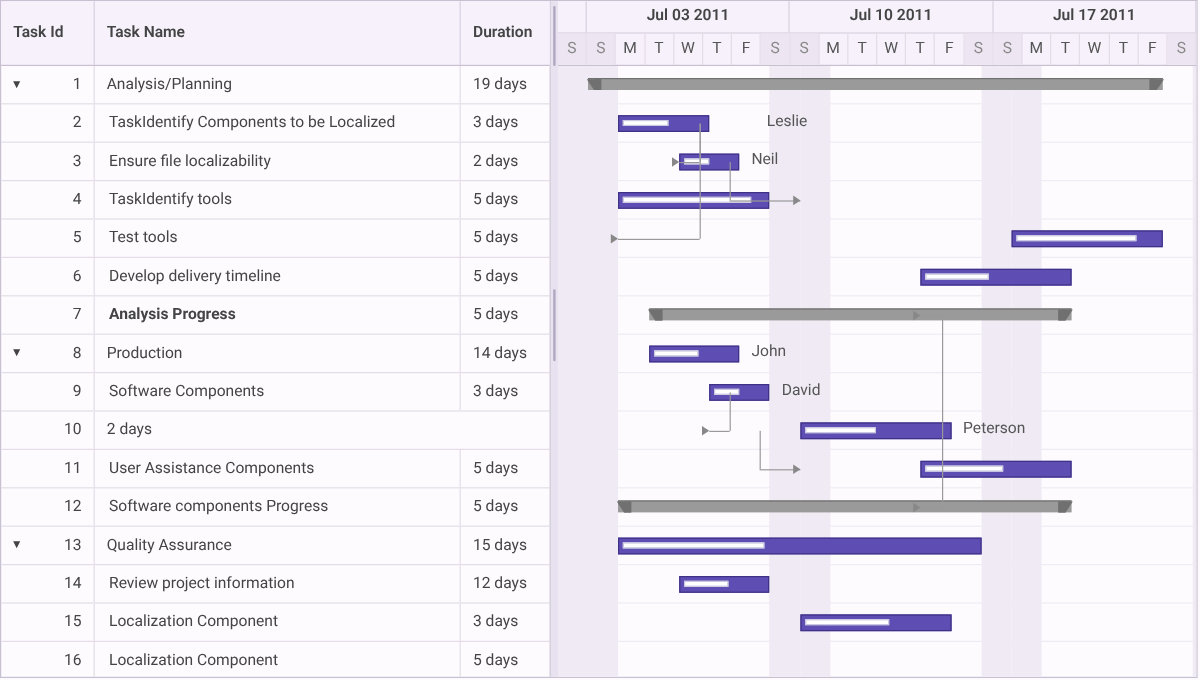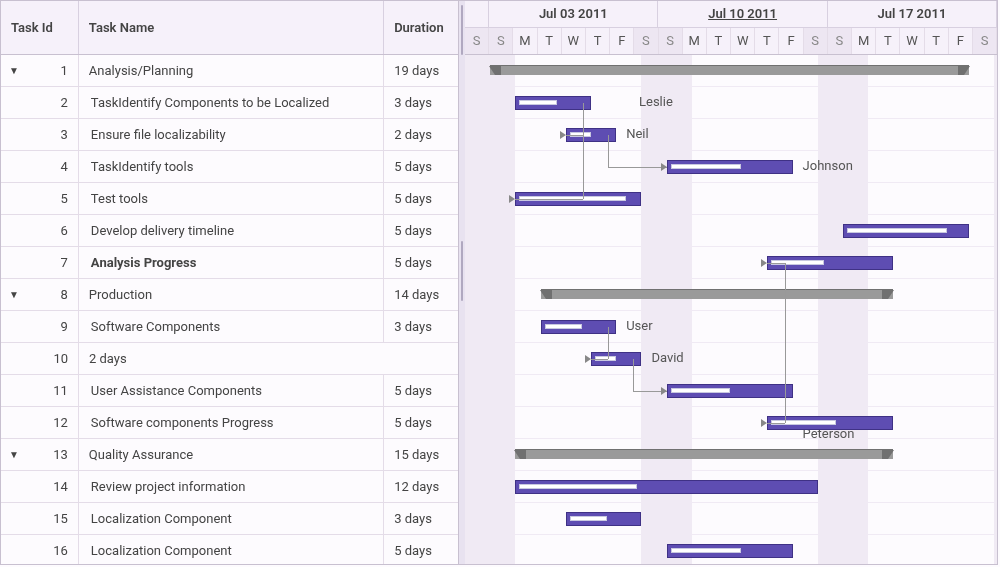--- a/index.html
+++ b/index.html
@@ -334,21 +334,21 @@
   <div class="splitter">
     <div class="splitter-thumb thumb1"></div>
     <div class="splitter-thumb thumb2"></div>
   </div>
 
   <div class="chart-panel">
     <div class="timeline-header">
       <div class="week-row" id="week-row">
           <div class="week-cell" style="width: 25.2px;"></div>
           <div class="week-cell" style="width: 176.4px;">Jul 03 2011</div>
-          <div class="week-cell" style="width: 176.4px; text-decoration: underline;">Jul 10 2011</div>
+          <div class="week-cell" style="width: 176.4px;">Jul 10 2011</div>
           <div class="week-cell" style="width: 176.4px;">Jul 17 2011</div>
         </div>
       <div class="day-row" id="day-row">
           <div class="day-cell weekend">S</div>
           <div class="day-cell weekend">S</div>
           <div class="day-cell">M</div>
           <div class="day-cell">T</div>
           <div class="day-cell">W</div>
           <div class="day-cell">T</div>
           <div class="day-cell">F</div>
@@ -387,26 +387,20 @@
             </div>
             <div class="task-label" style="left: 136px; margin-left: 38px;">Leslie</div>
           </div>
           <div class="chart-row">
             <div class="task-bar" style="left: 100.8px; width: 50.4px;">
               <div class="progress-inner" style="width: 21.2px;"></div>
             </div>
             <div class="task-label" style="left: 161.2px;">Neil</div>
           </div>
           <div class="chart-row">
-            <div class="task-bar" style="left: 201.6px; width: 126px;">
-              <div class="progress-inner" style="width: 70.8px;"></div>
-            </div>
-            <div class="task-label" style="left: 337.6px;">Johnson</div>
-          </div>
-          <div class="chart-row">
             <div class="task-bar" style="left: 50.4px; width: 126px;">
               <div class="progress-inner" style="width: 106.2px;"></div>
             </div>
           </div>
           <div class="chart-row">
             <div class="task-bar" style="left: 378px; width: 126px;">
               <div class="progress-inner" style="width: 100.3px;"></div>
             </div>
           </div>
           <div class="chart-row">
@@ -414,33 +408,33 @@
               <div class="progress-inner" style="width: 53.1px;"></div>
             </div>
           </div>
           <div class="chart-row">
             <div class="summary-bar" style="left: 75.6px; width: 352.8px;"></div>
           </div>
           <div class="chart-row">
             <div class="task-bar" style="left: 75.6px; width: 75.6px;">
               <div class="progress-inner" style="width: 37.18px;"></div>
             </div>
-            <div class="task-label" style="left: 161.2px;">User</div>
+            <div class="task-label" style="left: 161.2px;">John</div>
           </div>
           <div class="chart-row">
             <div class="task-bar" style="left: 126px; width: 50.4px;">
               <div class="progress-inner" style="width: 21.2px;"></div>
             </div>
             <div class="task-label" style="left: 186.4px;">David</div>
           </div>
           <div class="chart-row">
             <div class="task-bar" style="left: 201.6px; width: 126px;">
               <div class="progress-inner" style="width: 59px;"></div>
             </div>
-            <div class="task-label" style="left: 337.6px; margin-top: 44px;">Peterson</div>
+            <div class="task-label" style="left: 337.6px;">Peterson</div>
           </div>
           <div class="chart-row">
             <div class="task-bar" style="left: 302.4px; width: 126px;">
               <div class="progress-inner" style="width: 64.9px;"></div>
             </div>
           </div>
           <div class="chart-row">
             <div class="summary-bar" style="left: 50.4px; width: 378px;"></div>
           </div>
           <div class="chart-row">

